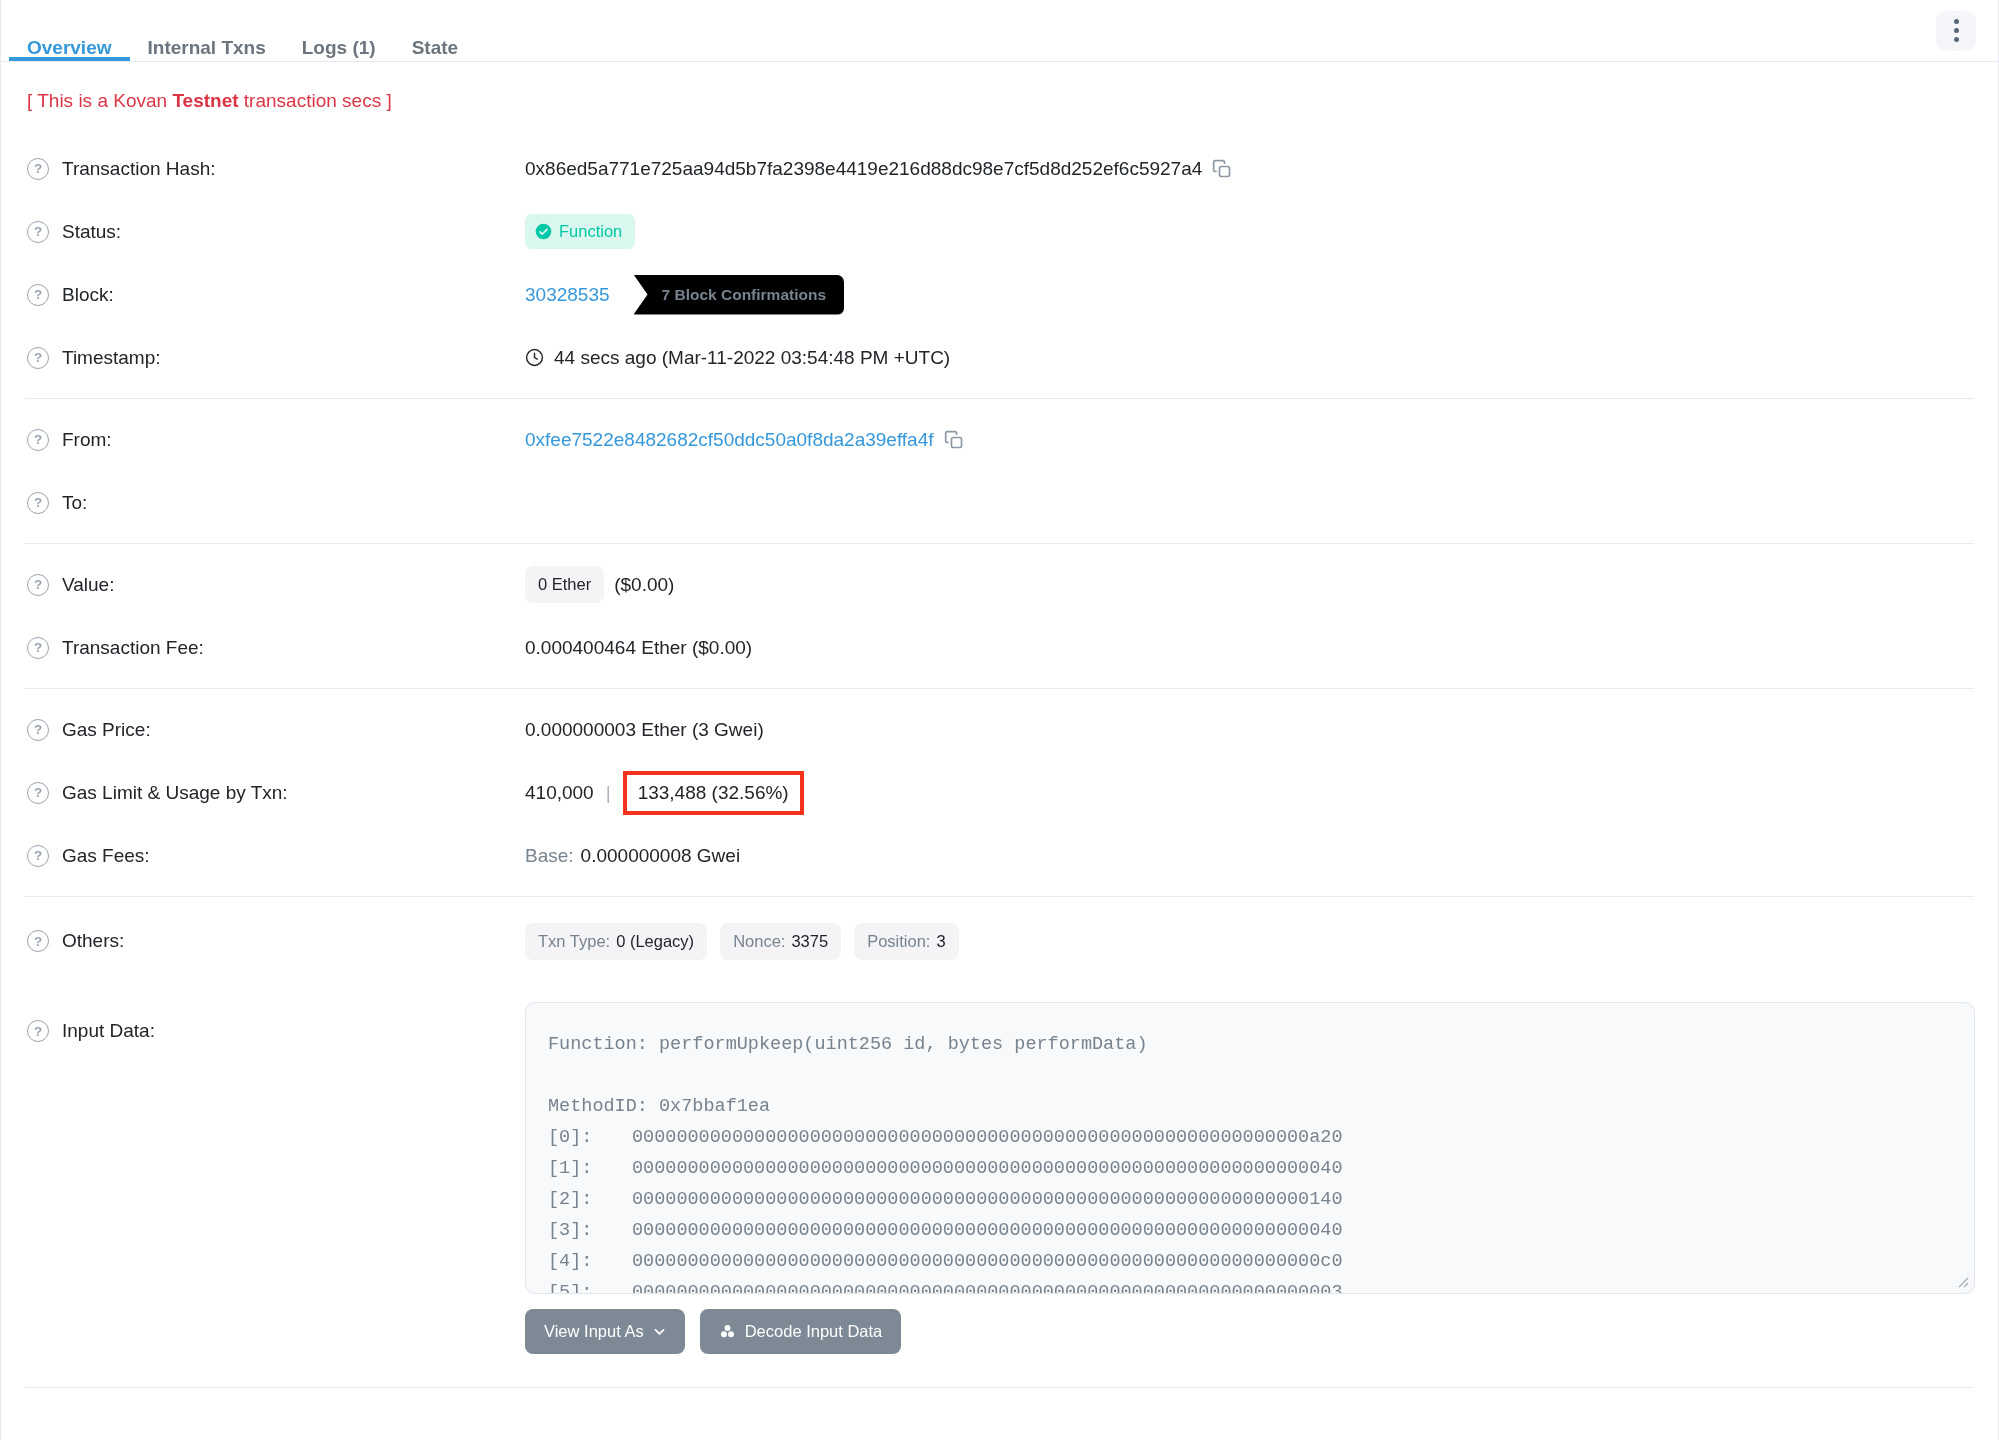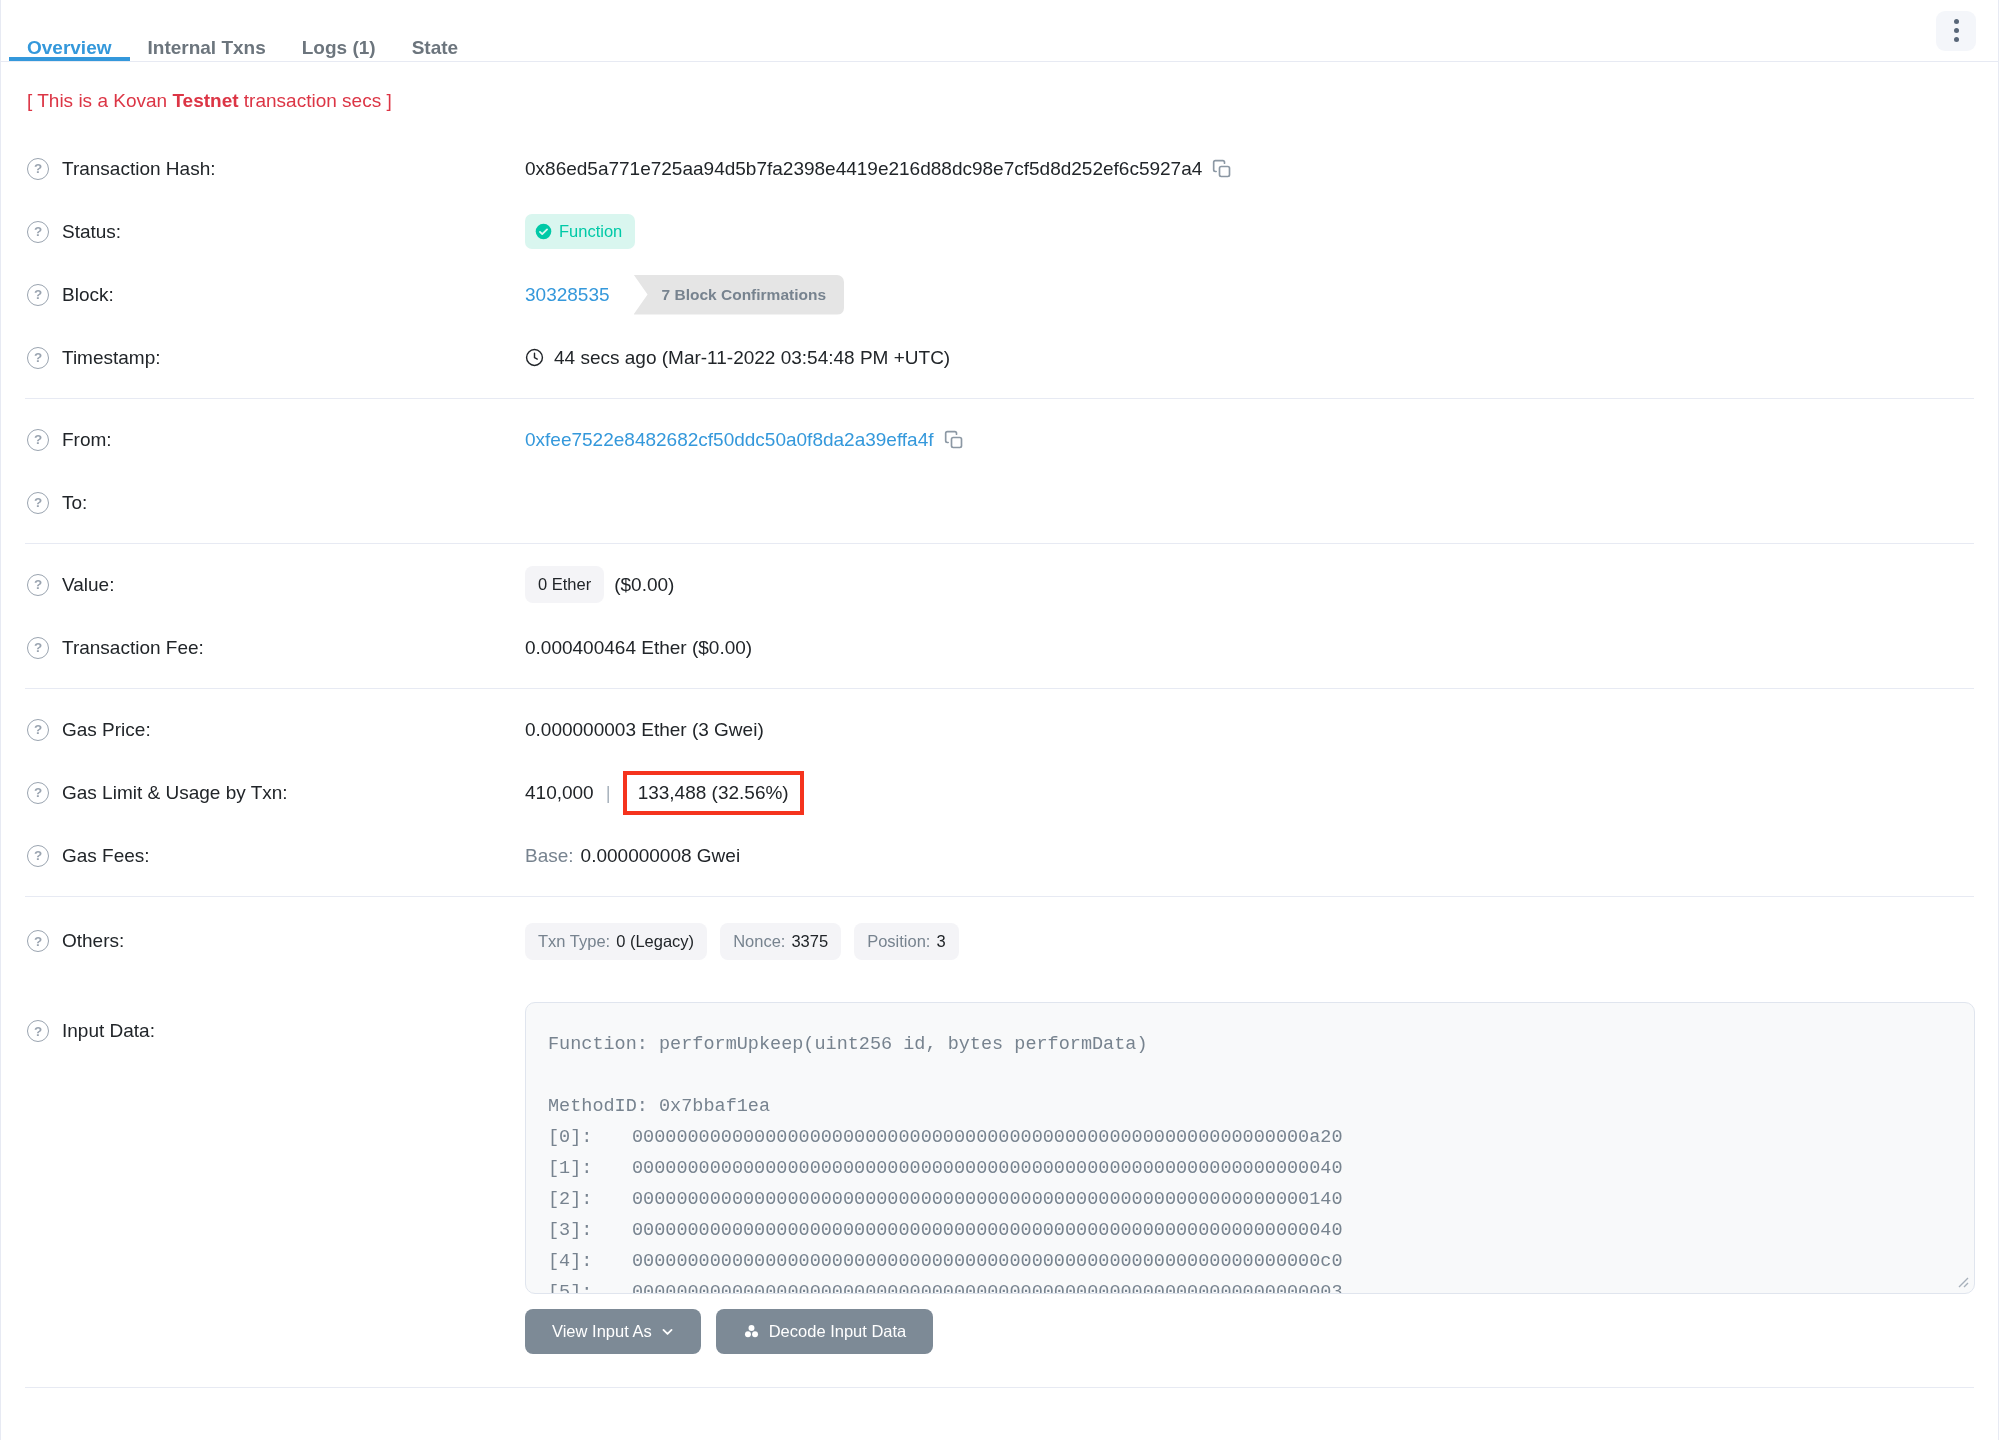--- a/index.html
+++ b/index.html
@@ -39,21 +39,21 @@
 
   .link { color:#3498db; text-decoration:none; cursor:pointer; }
   .mono-dark { color:#212529; }
   .icon-btn { background:none; border:none; cursor:pointer; display:flex; align-items:center; padding:0; }
 
   
   .status-badge { display:inline-flex; align-items:center; gap:7px; background:#d9f6ef;
                   color:#00c9a7; border-radius:7px; padding:8px 13px 8px 10px; font-size:16.5px; }
 
   
-  .confirm-tag { margin-left:14px; background:#e5e5e5; color:#77838f; font-size:15.5px; font-weight:bold;
+  .confirm-tag { margin-left:14px; background:#000000; color:#77838f; font-size:15.5px; font-weight:bold;
                  padding:11px 18px 11px 28px; border-radius:0 7px 7px 0;
                  clip-path: polygon(0 0, 100% 0, 100% 100%, 0 100%, 14px 50%); }
 
   
   .pill { background:#f4f4f7; border-radius:8px; padding:9px 13px; font-size:16.5px; color:#212529;
           display:inline-flex; gap:6px; align-items:center; white-space:nowrap; }
   .pill .pill-label { color:#77838f; }
 
   .usd { color:#212529; }
   .sep { color:#a9b3bd; margin:0 12px; }
@@ -67,21 +67,21 @@
                font-family:"Liberation Mono", monospace; font-size:18.5px; color:#77838f;
                line-height:31px; overflow:hidden; cursor:text; }
   .input-line { white-space:pre; }
   .fn-line { margin-bottom:31px; }
   .word-line { display:flex; }
   .word-idx { flex:0 0 84px; }
   .resize-handle { position:absolute; right:5px; bottom:5px; cursor:nwse-resize; }
 
   .btn-row { display:flex; gap:15px; margin-top:15px; }
   .btn { background:#7d8a96; color:#fff; border:none; border-radius:8px; height:45px;
-         padding:0 27px; font-size:16.5px; font-family:"Liberation Sans", sans-serif;
+         padding:0 19px; font-size:16.5px; font-family:"Liberation Sans", sans-serif;
          display:inline-flex; align-items:center; gap:9px; cursor:pointer; }
 
   .input-label-cell { padding-top:18px; }
   .bottom-space { height:32px; }
 </style>
 </head>
 <body>
 
 <div class="card">
 

